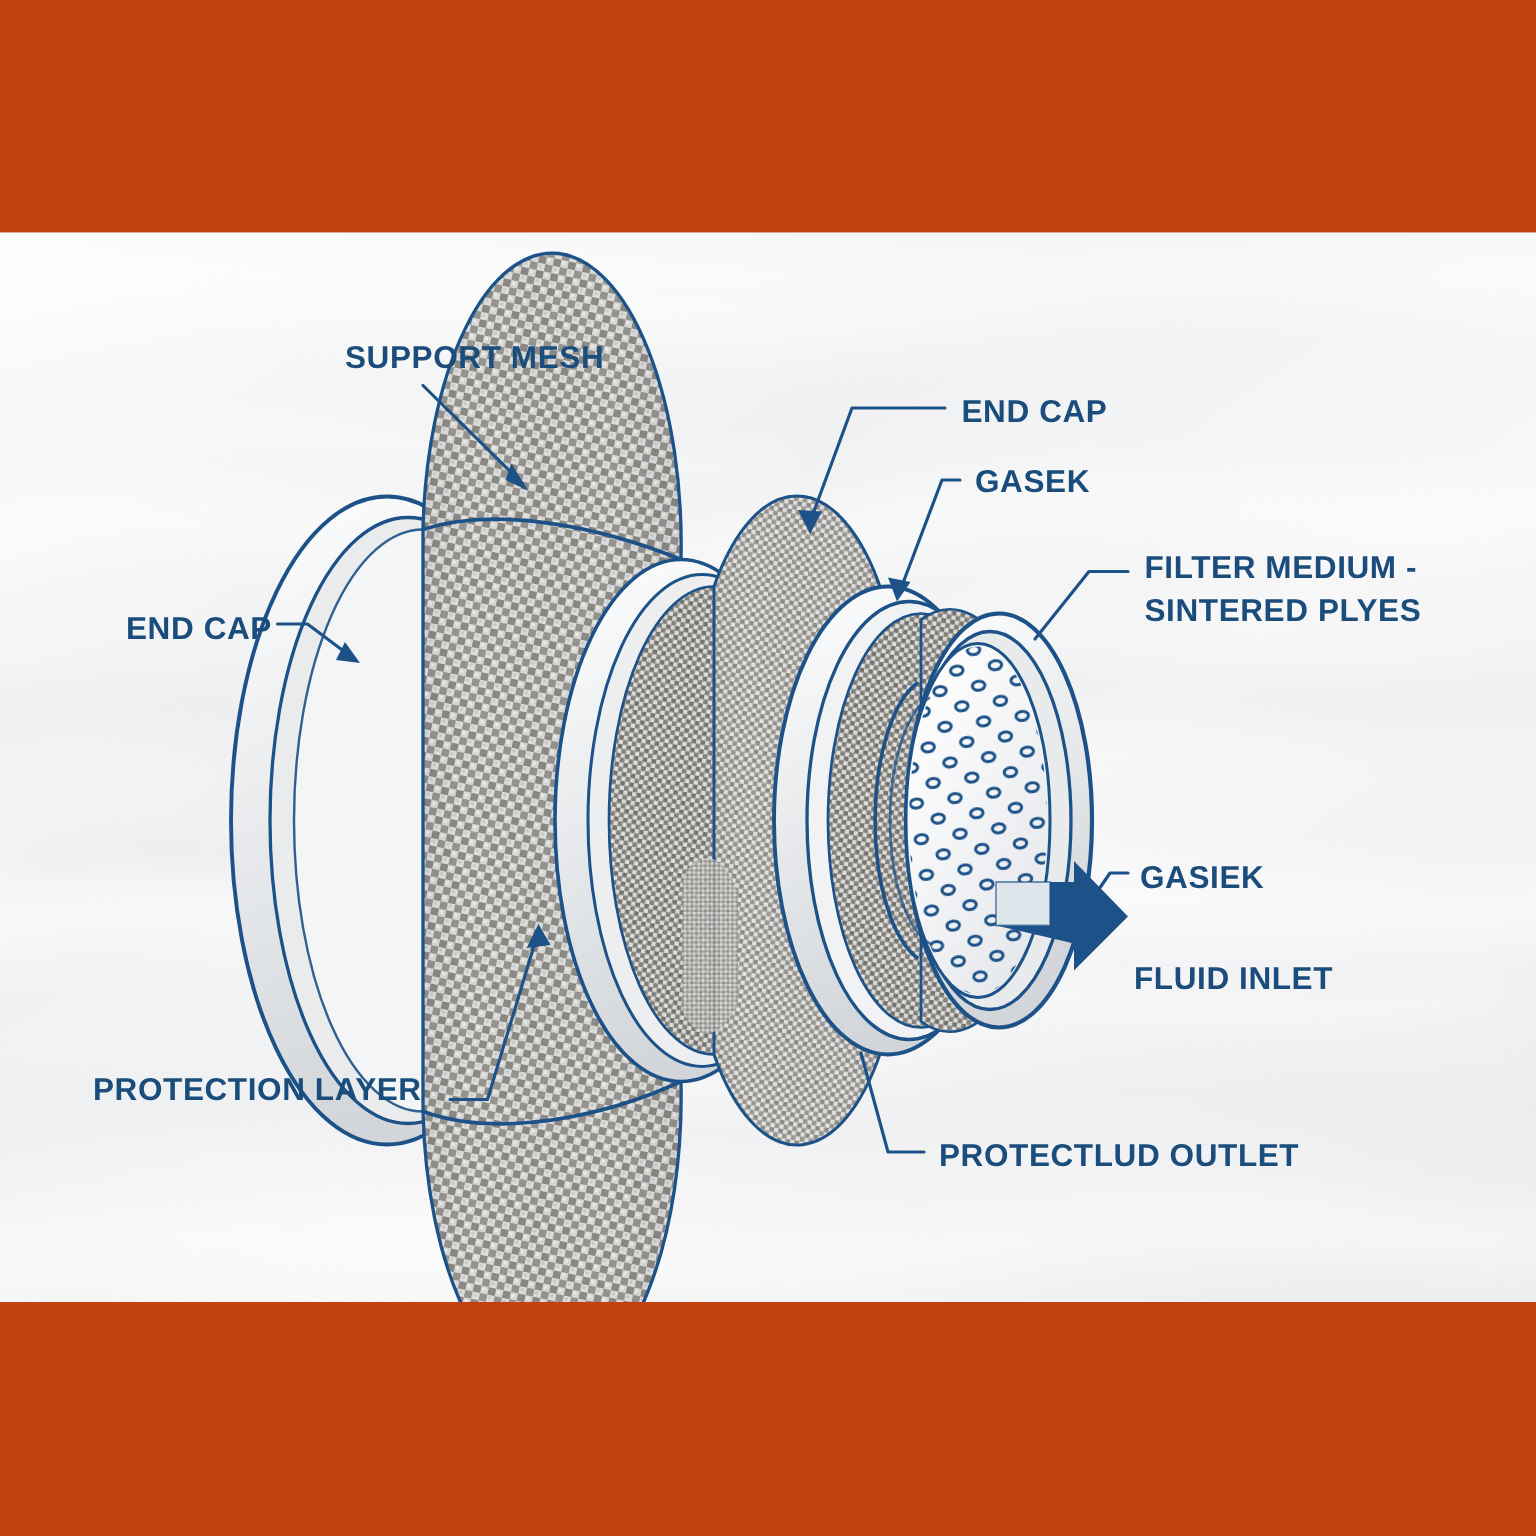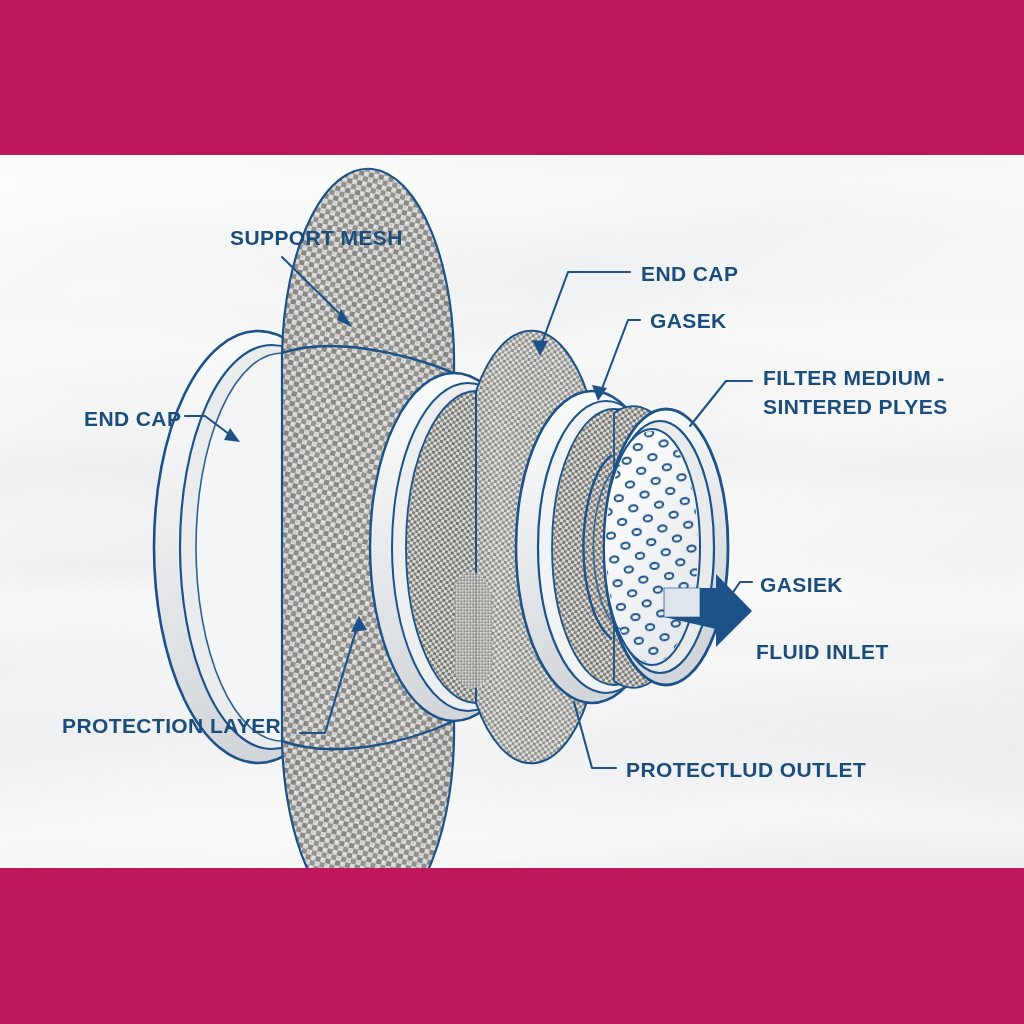--- a/index.html
+++ b/index.html
@@ -6,21 +6,21 @@
   html, body {
     margin: 0;
     padding: 0;
     background: #ffffff;
   }
   #stage {
     position: relative;
     width: 1024px;
     height: 1024px;
     overflow: hidden;
-    background: #be185d;
+    background: #c2410c;
     font-family: "Liberation Sans", sans-serif;
   }
   
   #band {
     position: absolute;
     left: 0;
     top: 155px;
     width: 1024px;
     height: 713px;
     overflow: hidden;

